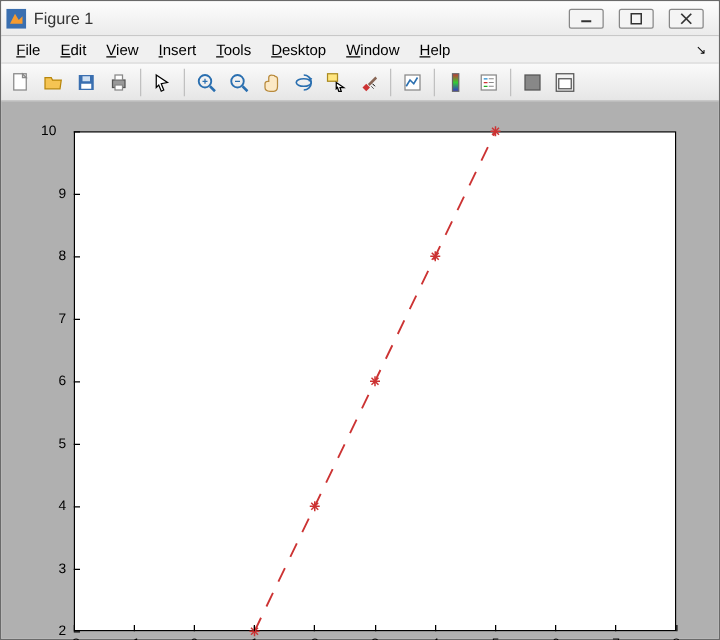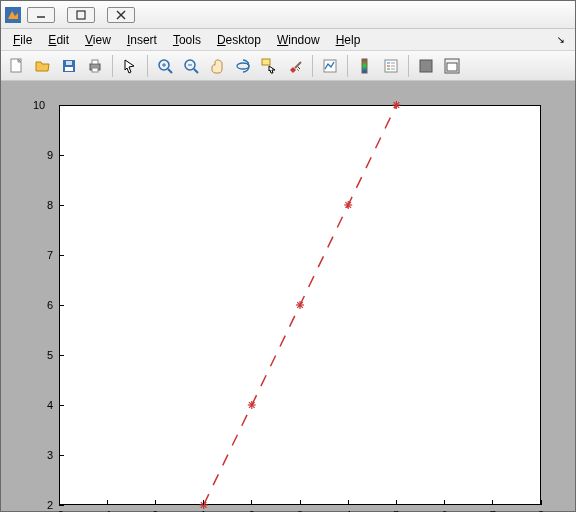--- a/index.html
+++ b/index.html
@@ -79,20 +79,21 @@
 </head>
 <body>
 
 <div class="window">
 
   <div class="titlebar">
     <svg class="appicon" viewBox="0 0 16 16">
       <rect x="0" y="0" width="16" height="16" fill="#3a6fb0"></rect>
       <path d="M3 12 L7 4 L10 9 L13 6 L13 12 Z" fill="#f79b2e"></path>
     </svg>
+    <div class="title">Figure 1</div>
     <div class="winbtns">
       <div class="winbtn">
           <svg width="10" height="8">
             <line x1="1" y1="6" x2="9" y2="6" stroke="#333" stroke-width="1.5"></line>
           </svg>
         </div>
       <div class="winbtn">
           <svg width="10" height="10">
             <rect x="1" y="1" width="8" height="8" fill="none" stroke="#333" stroke-width="1.2"></rect>
           </svg>

